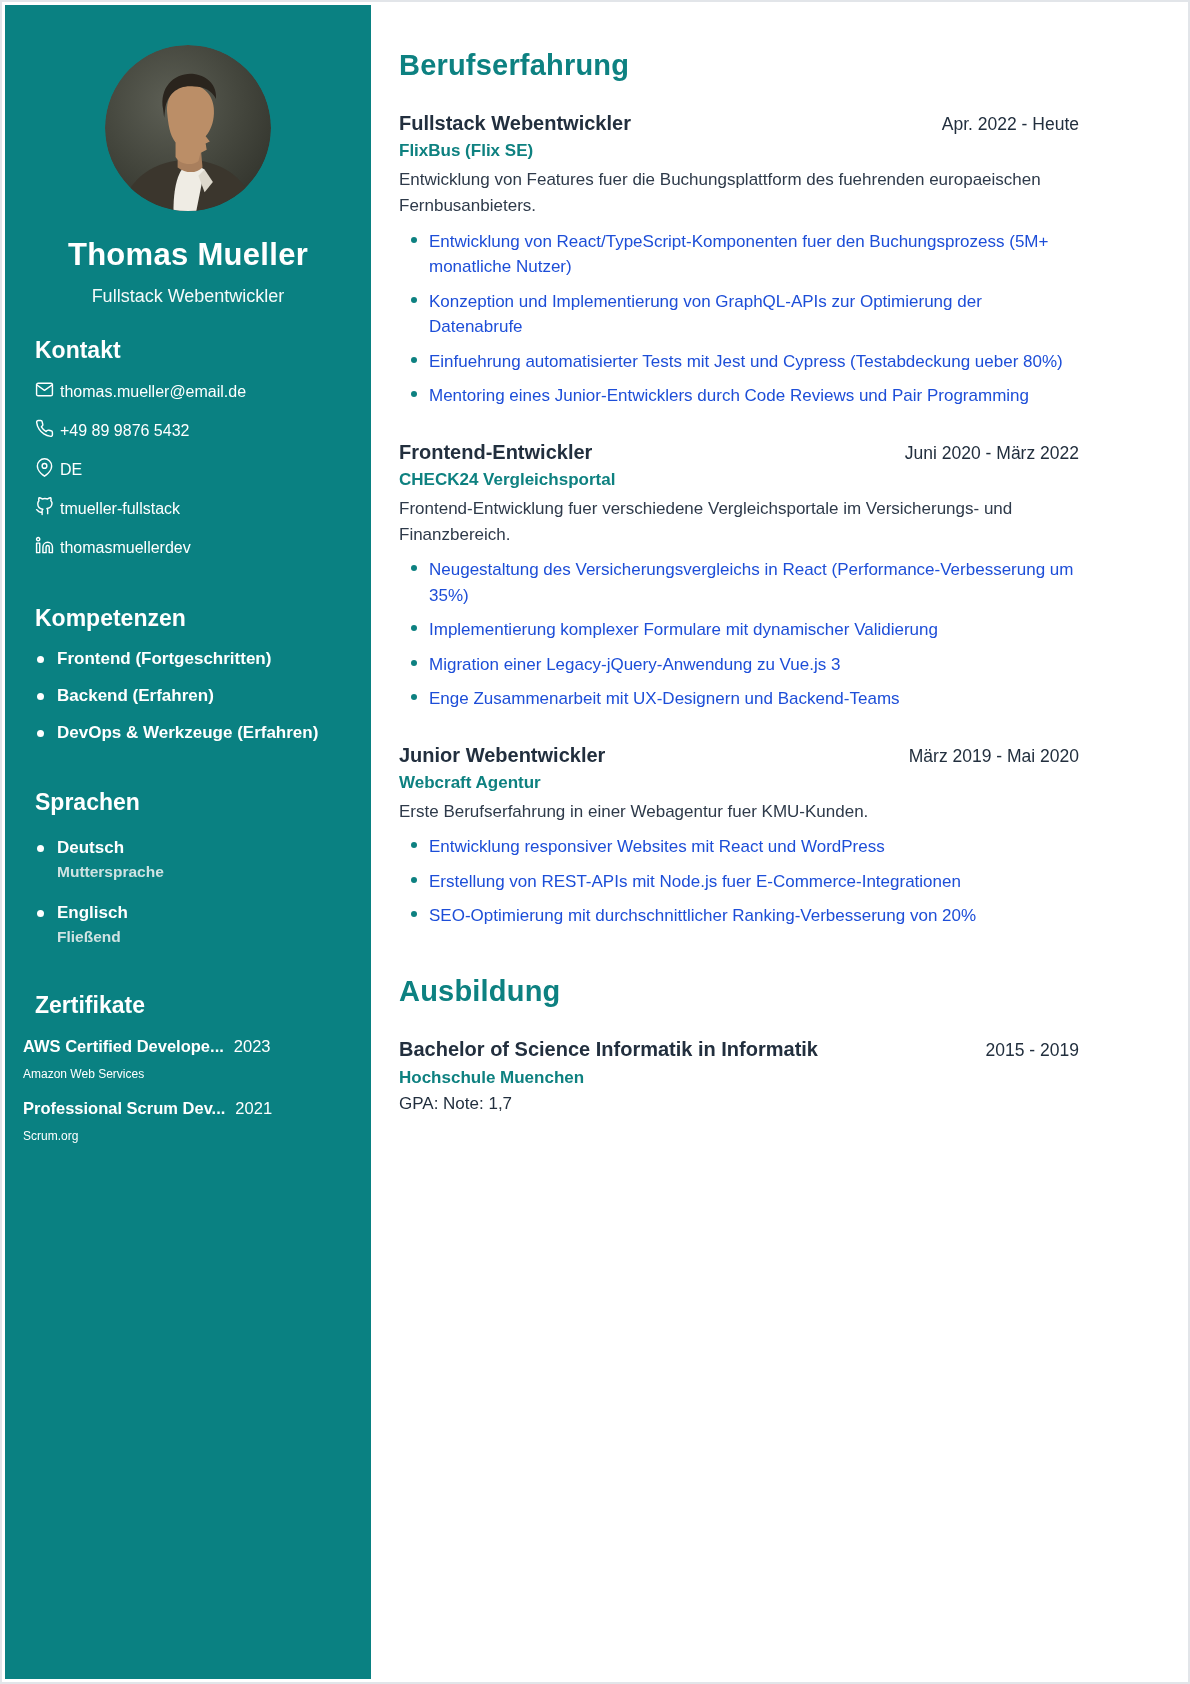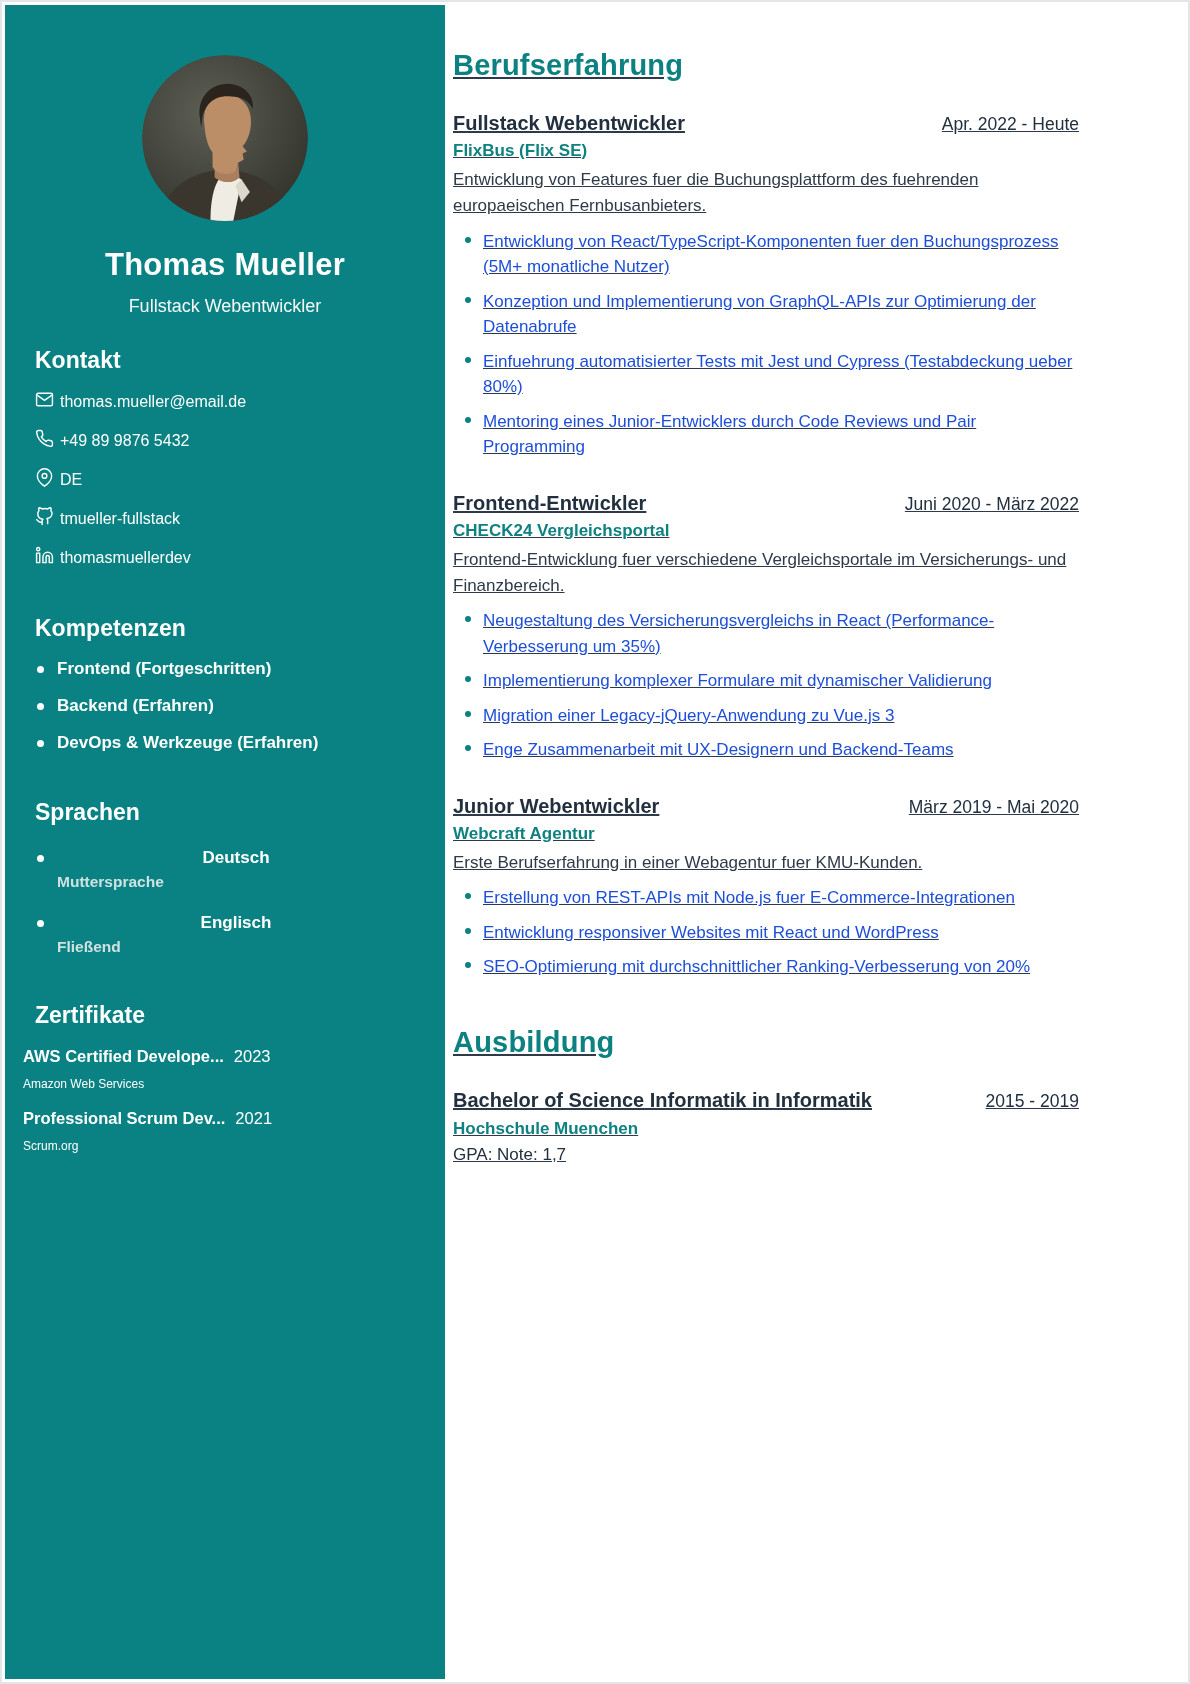--- a/index.html
+++ b/index.html
@@ -5,22 +5,22 @@
   * { box-sizing: border-box; }
   html, body { margin: 0; padding: 0; background: #e9ebee; }
   body { font-family: "Liberation Sans", sans-serif; }
   .page {
     width: 1190px; height: 1684px; margin: 0 auto;
     background: #ffffff; border: 2px solid #e2e5e9;
     padding: 3px; display: flex; overflow: hidden;
   }
   
   .sidebar {
-    width: 440px; flex-shrink: 0; background: #0a8182; color: #ffffff;
-    padding: 50px 30px 30px 30px;
+    width: 366px; flex-shrink: 0; background: #0a8182; color: #ffffff;
+    padding: 40px 30px 30px 30px;
   }
   .avatar {
     width: 166px; height: 166px; border-radius: 50%;
     margin: 0 auto 26px auto; overflow: hidden; display: block;
   }
   .avatar svg { display: block; width: 100%; height: 100%; }
   .name {
     font-size: 31px; font-weight: bold; text-align: center;
     letter-spacing: 0.3px; margin: 0;
   }
@@ -36,34 +36,34 @@
   }
   .contact-row svg { width: 19px; height: 19px; flex-shrink: 0; }
   .sec { margin-top: 46px; }
   ul.dotlist { list-style: none; margin: 0; padding: 0; }
   ul.dotlist > li { position: relative; padding-left: 22px; margin: 17px 0; }
   ul.dotlist > li::before {
     content: ''; position: absolute; left: 2px; top: 7px;
     width: 7px; height: 7px; border-radius: 50%; background: #ffffff;
   }
   .skill { font-size: 17px; font-weight: bold; }
-  .lang-name { font-size: 17px; font-weight: bold; text-align: center; }
+  .lang-name { font-size: 17px; font-weight: bold; }
   .lang-level { font-size: 15.5px; color: #cfe2e2; margin-top: 5px; font-weight: bold; }
   .lang-item { margin: 22px 0 !important; }
   .certs { margin-left: -12px; margin-right: -6px; }
   .cert { margin-top: 18px; }
   .cert-row { display: flex; justify-content: flex-start; align-items: baseline; gap: 10px; }
   .cert-name {
     font-size: 16.5px; font-weight: bold; white-space: nowrap;
     overflow: hidden; max-width: 245px;
   }
   .cert-year { font-size: 16.5px; }
   .cert-issuer { font-size: 12px; margin-top: 11px; }
   
-  .main { flex: 1; padding: 44px 106px 40px 8px; color: #2e3a4a; text-decoration: underline; }
+  .main { flex: 1; padding: 44px 106px 40px 28px; color: #2e3a4a; }
   .h1 {
     color: #0d8181; font-size: 29px; font-weight: bold;
     margin: 0 0 30px 0; letter-spacing: 0.2px;
   }
   .h1-edu { margin-top: 46px; }
   .job { margin-bottom: 32px; }
   .job-head { display: flex; justify-content: space-between; align-items: baseline; gap: 16px; }
   .job-title { font-size: 20px; font-weight: bold; color: #222f3e; }
   .job-dates { font-size: 17.5px; color: #222f3e; white-space: nowrap; }
   .company { color: #0e8180; font-size: 17px; font-weight: 600; margin-top: 6px; }
@@ -250,22 +250,22 @@
     </section>
 
     <section class="job">
       <div class="job-head">
         <span class="job-title">Junior Webentwickler</span>
         <span class="job-dates">März 2019 - Mai 2020</span>
       </div>
       <div class="company">Webcraft Agentur</div>
       <div class="summary">Erste Berufserfahrung in einer Webagentur fuer KMU-Kunden.</div>
       <ul class="bullets">
+        <li>Entwicklung responsiver Websites mit React und WordPress</li>
         <li>Erstellung von REST-APIs mit Node.js fuer E-Commerce-Integrationen</li>
-        <li>Entwicklung responsiver Websites mit React und WordPress</li>
         <li>SEO-Optimierung mit durchschnittlicher Ranking-Verbesserung von 20%</li>
       </ul>
     </section>
 
     <h1 class="h1 h1-edu">Ausbildung</h1>
 
     <section class="edu">
       <div class="edu-head">
         <span class="edu-degree">Bachelor of Science Informatik in Informatik</span>
         <span class="edu-dates">2015 - 2019</span>

